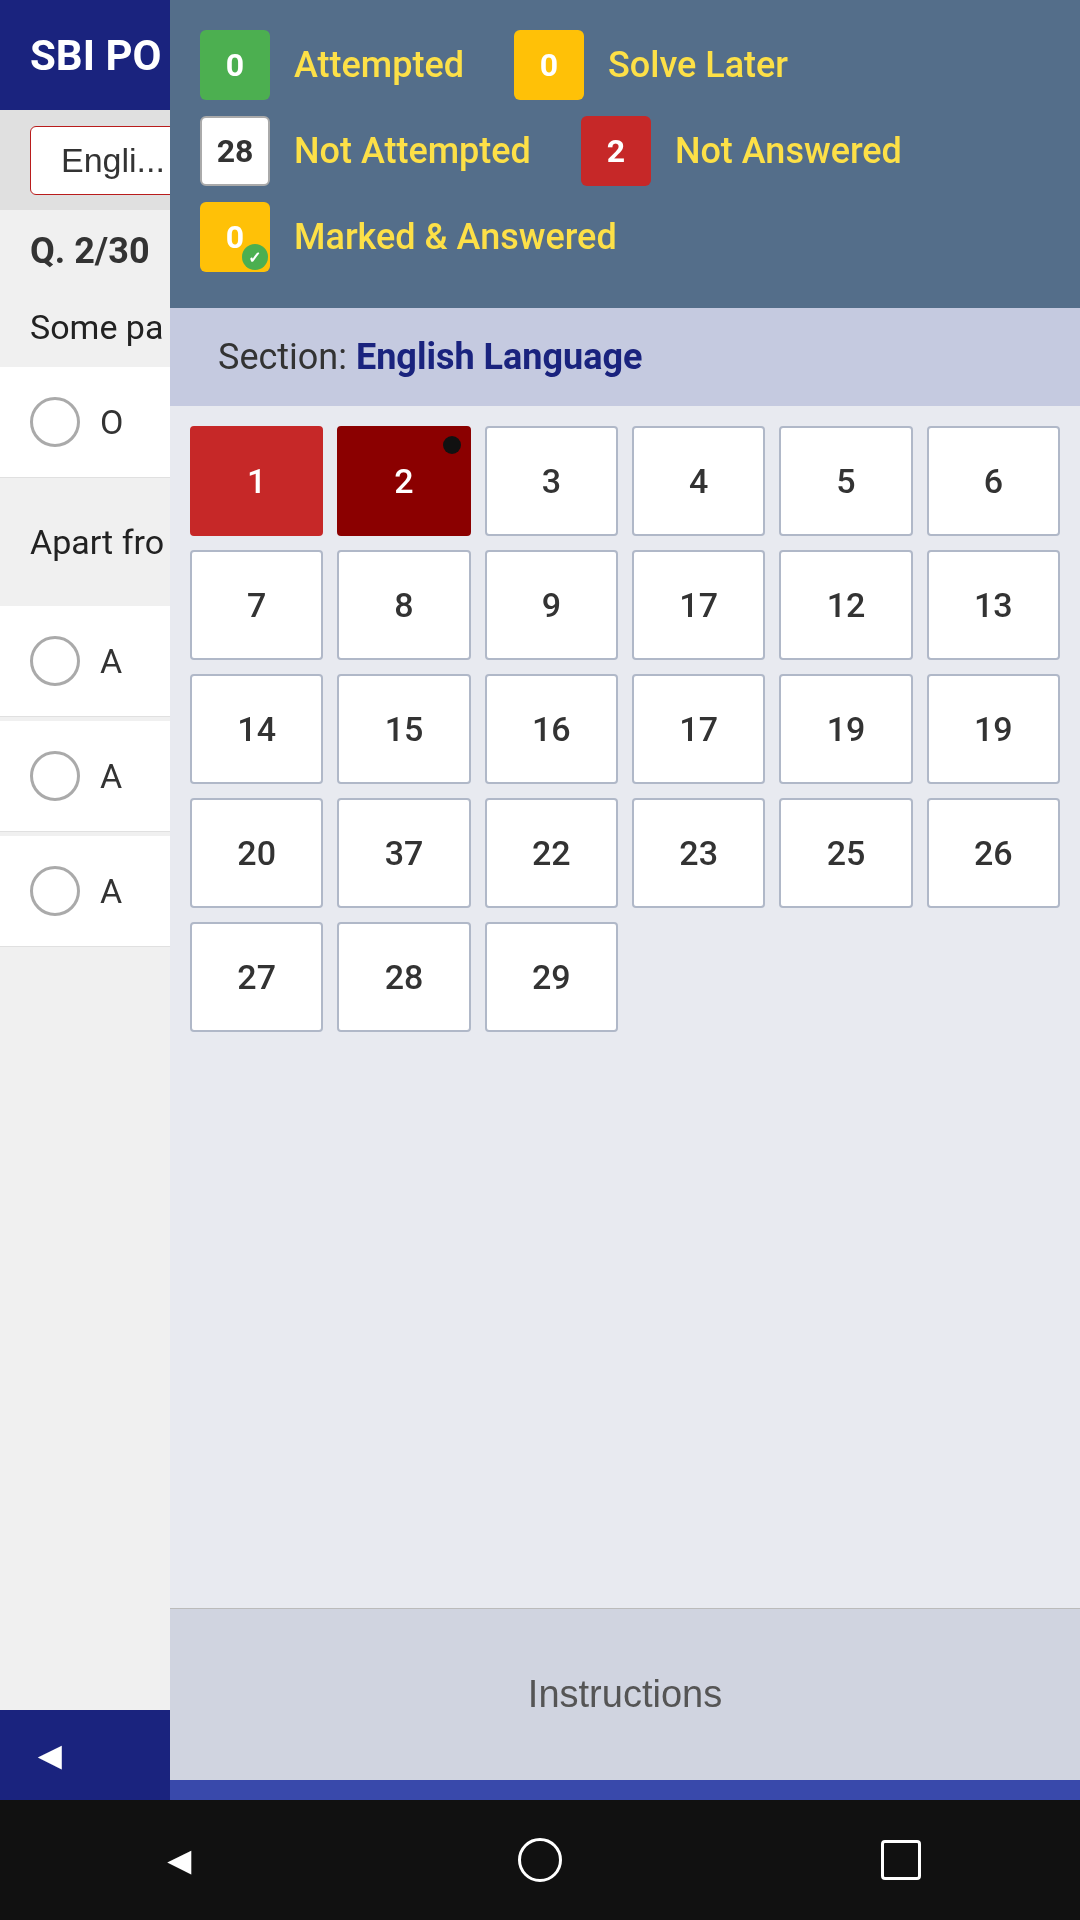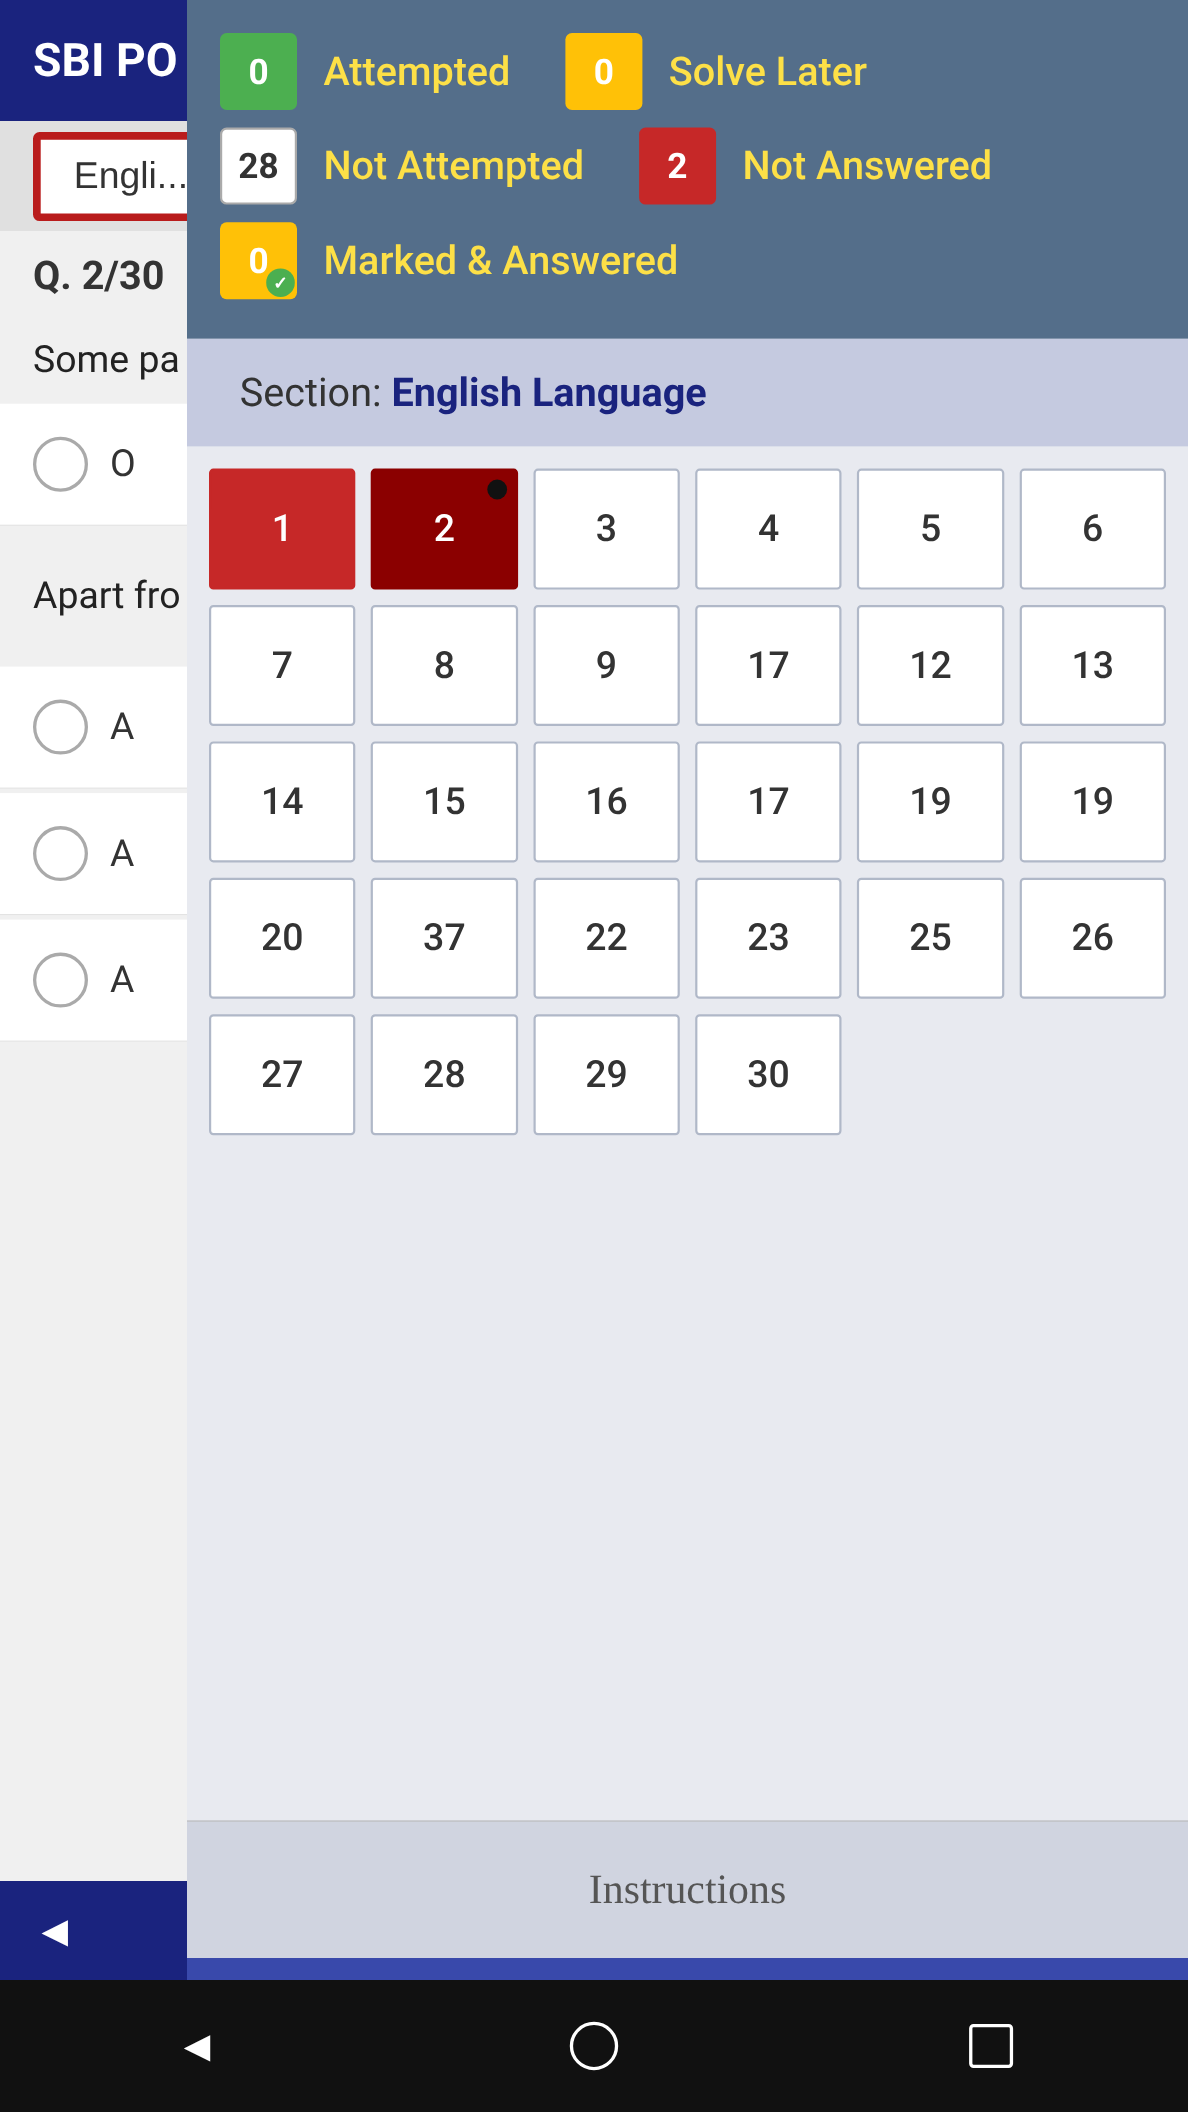--- a/index.html
+++ b/index.html
@@ -39,21 +39,21 @@
     .bg-section-bar {
       background: #e0e0e0;
       height: 100px;
       display: flex;
       align-items: center;
       padding: 0 30px;
     }
 
     .bg-section-btn {
       background: #fff;
-      border: 7px solid #b91c1c;
+      border: 1px solid #b91c1c;
       border-radius: 6px;
       padding: 14px 30px;
       font-size: 34px;
       color: #333;
     }
 
     .bg-question-num {
       padding: 20px 30px;
       font-size: 36px;
       color: #333;
@@ -238,27 +238,26 @@
 
     
     .bottom-buttons {
       display: flex;
       flex-direction: column;
     }
 
     .instructions-btn {
       background: #d0d4e0;
       border: none;
-      padding: 40px;
+      padding: 64px;
       font-size: 38px;
       color: #555;
       text-align: center;
       cursor: pointer;
       border-top: 1px solid #bbb;
-      font-family: Liberation Serif, serif;
     }
 
     .submit-btn {
       background: #3949ab;
       border: none;
       padding: 46px;
       font-size: 42px;
       color: white;
       text-align: center;
       cursor: pointer;
@@ -393,21 +392,20 @@
         <div class="grid-cell">19</div>
         <div class="grid-cell">20</div>
         <div class="grid-cell">37</div>
         <div class="grid-cell">22</div>
         <div class="grid-cell">23</div>
         <div class="grid-cell">25</div>
         <div class="grid-cell">26</div>
         <div class="grid-cell">27</div>
         <div class="grid-cell">28</div>
         <div class="grid-cell">29</div>
-        <div class="grid-cell">30</div>
       </div>
   </div>
 
   <div class="bottom-buttons">
     <button class="instructions-btn">Instructions</button>
     <button class="submit-btn">Submit Test</button>
   </div>
 
 </div>
 

